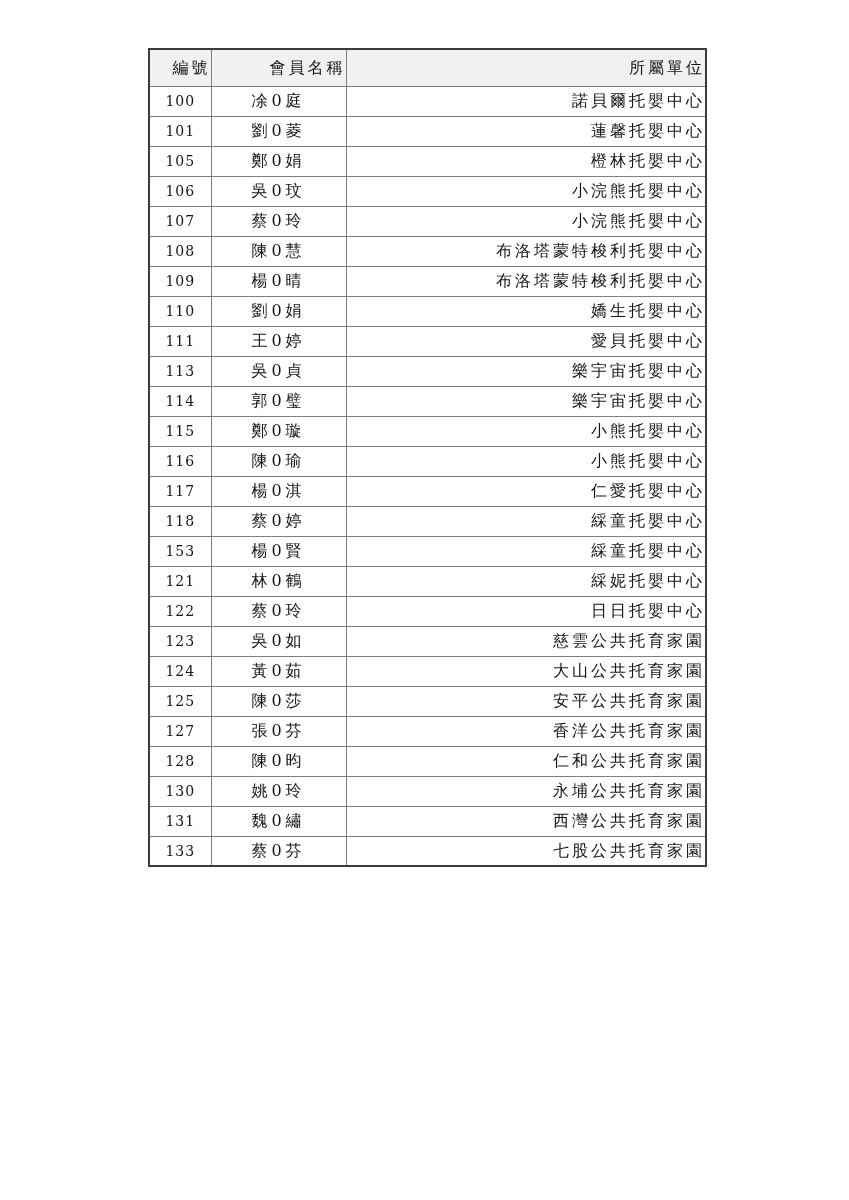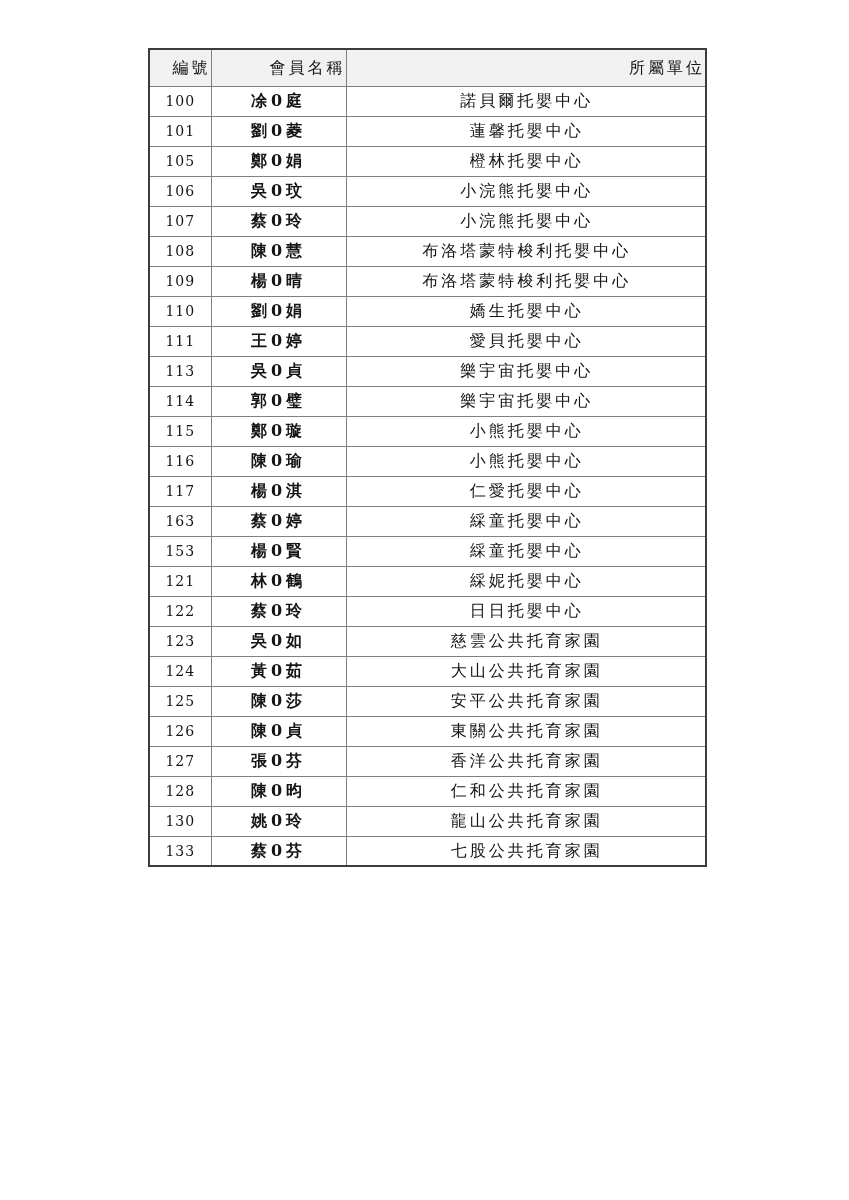--- a/index.html
+++ b/index.html
@@ -53,24 +53,23 @@
   .member-table col.col-name { width: 135px; }
   .member-table col.col-unit { width: 360px; }
   .member-table td.c0 {
     text-align: center;
     letter-spacing: 1px;
     font-size: 14px;
   }
   .member-table td.c1 {
     text-align: center;
     letter-spacing: 4px;
-    font-weight: bold;
   }
   .member-table td.c2 {
-    text-align: center;
+    text-align: right;
     padding-left: 2px;
     letter-spacing: 3px;
   }
 </style>
 </head>
 <body>
 
 <div class="page">
   <table class="member-table">
     <colgroup>
@@ -150,21 +149,21 @@
           <td class="c0">116</td>
           <td class="c1">陳0瑜</td>
           <td class="c2">小熊托嬰中心</td>
         </tr>
         <tr>
           <td class="c0">117</td>
           <td class="c1">楊0淇</td>
           <td class="c2">仁愛托嬰中心</td>
         </tr>
         <tr>
-          <td class="c0">163</td>
+          <td class="c0">118</td>
           <td class="c1">蔡0婷</td>
           <td class="c2">綵童托嬰中心</td>
         </tr>
         <tr>
           <td class="c0">153</td>
           <td class="c1">楊0賢</td>
           <td class="c2">綵童托嬰中心</td>
         </tr>
         <tr>
           <td class="c0">121</td>
@@ -185,38 +184,38 @@
           <td class="c0">124</td>
           <td class="c1">黃0茹</td>
           <td class="c2">大山公共托育家園</td>
         </tr>
         <tr>
           <td class="c0">125</td>
           <td class="c1">陳0莎</td>
           <td class="c2">安平公共托育家園</td>
         </tr>
         <tr>
-          <td class="c0">126</td>
-          <td class="c1">陳0貞</td>
-          <td class="c2">東關公共托育家園</td>
-        </tr>
-        <tr>
           <td class="c0">127</td>
           <td class="c1">張0芬</td>
           <td class="c2">香洋公共托育家園</td>
         </tr>
         <tr>
           <td class="c0">128</td>
           <td class="c1">陳0昀</td>
           <td class="c2">仁和公共托育家園</td>
         </tr>
         <tr>
           <td class="c0">130</td>
           <td class="c1">姚0玲</td>
-          <td class="c2">龍山公共托育家園</td>
+          <td class="c2">永埔公共托育家園</td>
+        </tr>
+        <tr>
+          <td class="c0">131</td>
+          <td class="c1">魏0繡</td>
+          <td class="c2">西灣公共托育家園</td>
         </tr>
         <tr>
           <td class="c0">133</td>
           <td class="c1">蔡0芬</td>
           <td class="c2">七股公共托育家園</td>
         </tr>
       </tbody>
   </table>
 </div>
 

